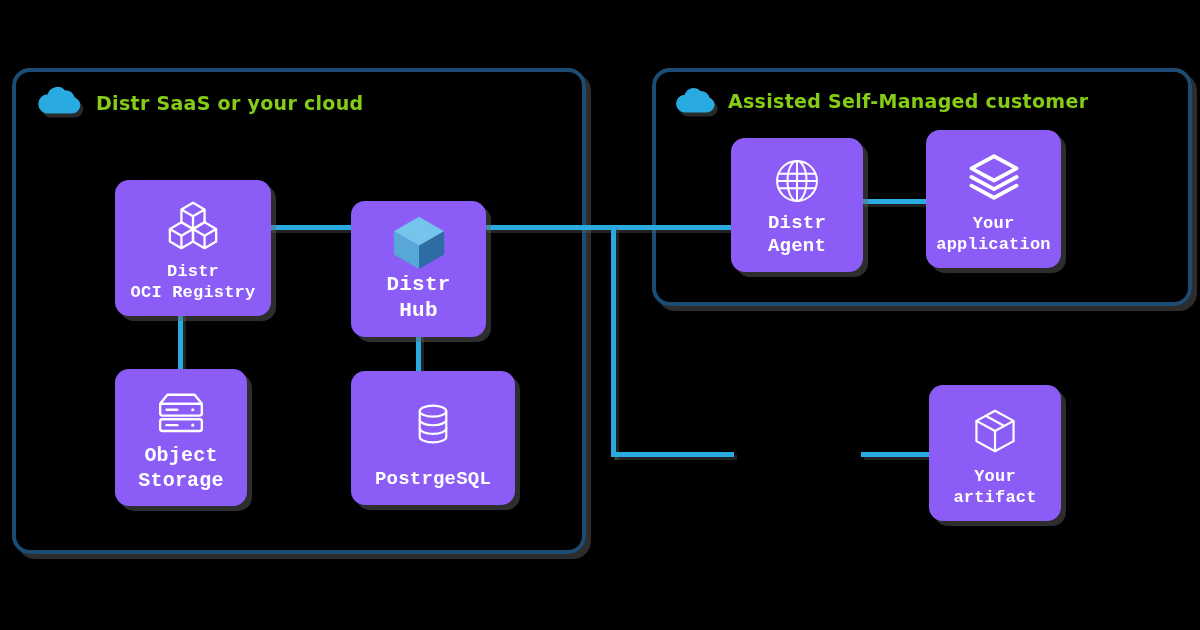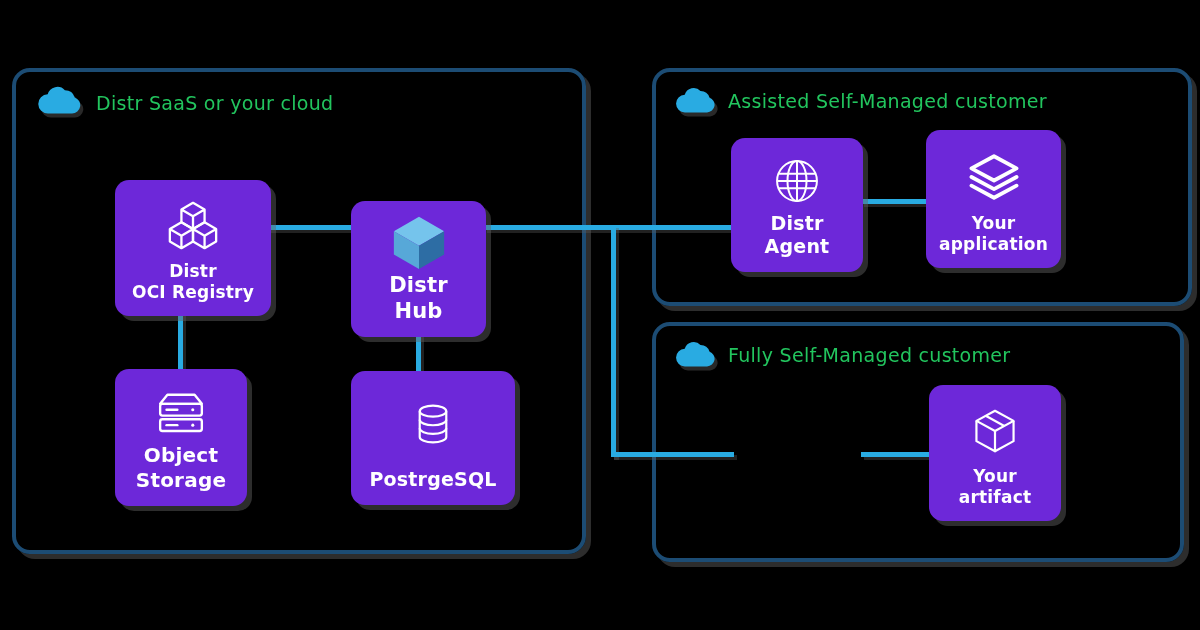--- a/index.html
+++ b/index.html
@@ -1,27 +1,27 @@
 <!DOCTYPE html>
 <html><head>
 <meta charset="utf-8">
 <style>
   html,body{margin:0;padding:0;background:#000;}
   .stage{position:relative;width:1200px;height:630px;background:#000;overflow:hidden;
          font-family:"DejaVu Sans","Liberation Sans",sans-serif;}
   .panel{position:absolute;border:4px solid #1c4c74;border-radius:18px;box-sizing:border-box;
          box-shadow:5px 5px 0 rgba(100,100,100,.45);z-index:1;}
-  .panel-label{position:absolute;margin:0;font-weight:400;color:#22c55e;letter-spacing:.3px;white-space:nowrap;}
+  .panel-label{position:absolute;margin:0;font-weight:700;color:#84cc16;letter-spacing:.3px;white-space:nowrap;}
   .cloud{position:absolute;line-height:0;filter:drop-shadow(3px 4px 0 rgba(75,75,75,.55));}
   .line{position:absolute;background:#29abe2;z-index:2;box-shadow:3px 3px 0 rgba(95,95,95,.35);}
   .line.h{height:5px;}
   .line.v{width:5px;}
-  .node{position:absolute;background:#6d28d9;border-radius:14px;box-sizing:border-box;z-index:3;
+  .node{position:absolute;background:#8b5cf6;border-radius:14px;box-sizing:border-box;z-index:3;
         box-shadow:5px 5px 0 rgba(100,100,100,.45);display:flex;flex-direction:column;align-items:center;
-        justify-content:flex-end;padding:12px 12px 13px;color:#fff;}
+        justify-content:flex-end;padding:12px 12px 13px;color:#fff;font-family:Liberation Mono, monospace;}
   .node .icon{flex:1;display:flex;align-items:center;justify-content:center;line-height:0;}
   .node-label{text-align:center;font-weight:700;line-height:1.25;letter-spacing:.2px;}
   .node-label span{display:block;}
   svg{display:block;}
 </style>
 </head>
 <body>
 
 <div class="stage">
 
@@ -36,28 +36,20 @@
 
   <section class="panel" style="left:652px;top:68px;width:540px;height:238px;">
     <span class="cloud" style="left:18px;top:14px;">
       <svg width="44" height="28" viewBox="0 0 64 40">
         <path d="M16 38h32a11 11 0 0 0 3.6-21.4A13.6 13.6 0 0 0 38.5 7a13.4 13.4 0 0 0-22.9 5.4A11.3 11.3 0 0 0 16 38z" fill="#29abe2"></path>
       </svg>
     </span>
     <h2 class="panel-label" style="left:72px;top:16px;font-size:19px;line-height:26px;">Assisted Self-Managed customer</h2>
   </section>
 
-  <section class="panel" style="left:652px;top:322px;width:532px;height:240px;">
-    <span class="cloud" style="left:18px;top:14px;">
-      <svg width="44" height="28" viewBox="0 0 64 40">
-        <path d="M16 38h32a11 11 0 0 0 3.6-21.4A13.6 13.6 0 0 0 38.5 7a13.4 13.4 0 0 0-22.9 5.4A11.3 11.3 0 0 0 16 38z" fill="#29abe2"></path>
-      </svg>
-    </span>
-    <h2 class="panel-label" style="left:72px;top:16px;font-size:19px;line-height:26px;">Fully Self-Managed customer</h2>
-  </section>
 
   <div class="line h" style="left:245px;top:225px;width:110px;"></div>
   <div class="line v" style="left:178px;top:294px;height:78px;"></div>
   <div class="line v" style="left:416px;top:298px;height:76px;"></div>
   <div class="line h" style="left:484px;top:225px;width:250px;"></div>
   <div class="line v" style="left:611px;top:225px;height:232px;"></div>
   <div class="line h" style="left:611px;top:452px;width:123px;"></div>
   <div class="line h" style="left:861px;top:199px;width:68px;"></div>
   <div class="line h" style="left:861px;top:452px;width:72px;"></div>
 

